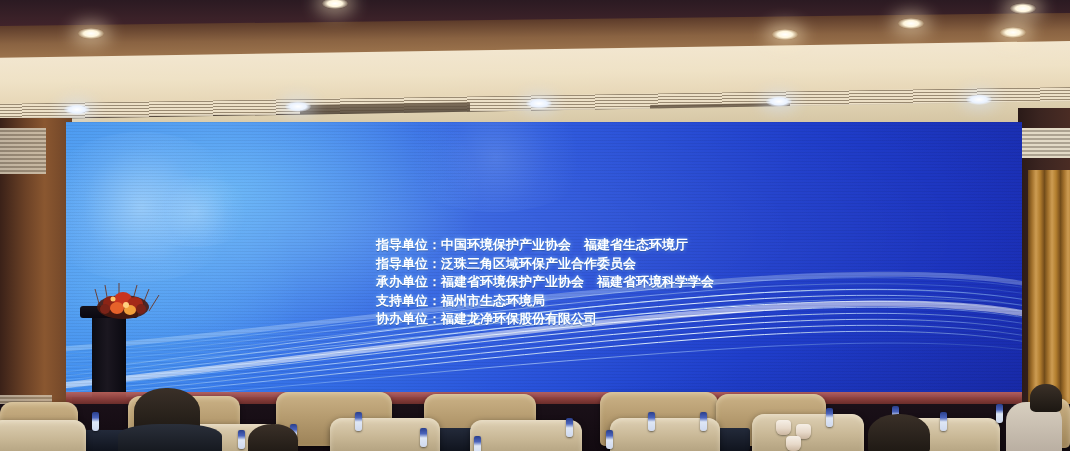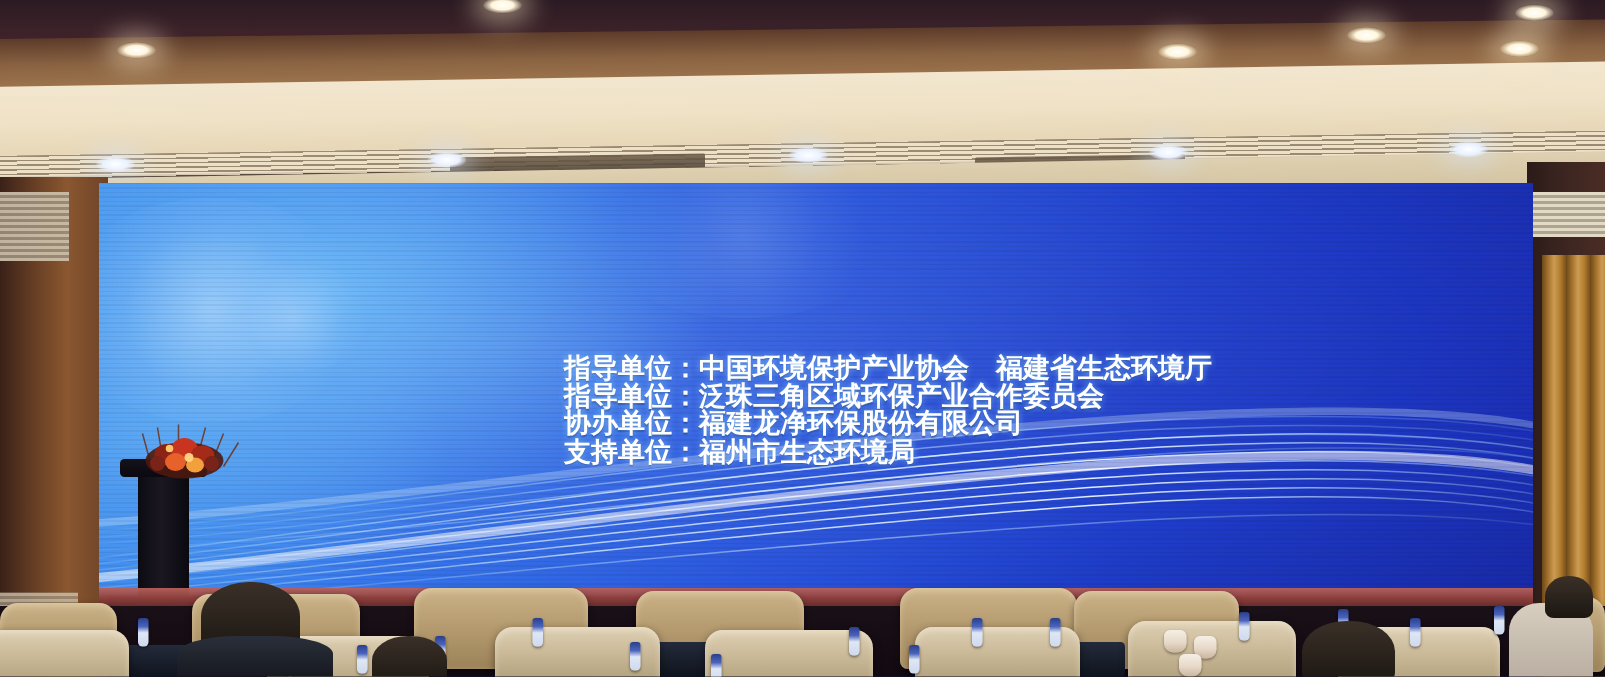--- a/index.html
+++ b/index.html
@@ -122,21 +122,21 @@
     font-size:28.5px; letter-spacing:.2px; white-space:nowrap;
     color:#f2fbff;
     text-shadow:0 0 8px rgba(150,215,255,.95),0 0 18px rgba(110,185,255,.75),0 1px 2px rgba(0,30,110,.55);
   }
   .led-orgs{
     position:absolute; left:0; top:236px; width:1070px;
     display:flex; flex-direction:column; align-items:center;
   }
   .org-line{
     font-family:"Liberation Serif", serif; font-weight:bold;
-    font-size:18px; line-height:18.6px; color:#ffffff; white-space:nowrap;
+    font-size:13px; line-height:18.6px; color:#ffffff; white-space:nowrap;
     text-shadow:0 0 4px rgba(130,195,255,.85),0 1px 1px rgba(0,25,95,.5);
     width:318px; text-align:left;
   }
   .led-date{
     position:absolute; left:0; top:346px; width:1070px; text-align:center;
     font-family:"Liberation Serif", serif; font-weight:bold;
     font-size:13.6px; color:#ffffff; white-space:nowrap;
     text-shadow:0 0 5px rgba(140,200,255,.9),0 1px 1px rgba(0,25,95,.5);
   }
 
@@ -284,22 +284,23 @@
     </svg>
 
     <div class="led-vignette"></div>
     <div class="led-scan"></div>
   </div>
 
 
   <div class="led-orgs">
     <div class="org-line">指导单位：中国环境保护产业协会　福建省生态环境厅</div>
     <div class="org-line">指导单位：泛珠三角区域环保产业合作委员会</div>
+    <div class="org-line">承办单位：福建省环境保护产业协会　福建省环境科学学会</div>
+    <div class="org-line">支持单位：福州市生态环境局</div>
     <div class="org-line">协办单位：福建龙净环保股份有限公司</div>
-    <div class="org-line">支持单位：福州市生态环境局</div>
   </div>
 
 
   <div class="podium"></div>
   <div class="podium-top"></div>
   <svg class="flowers" viewBox="0 0 70 42">
     <g>
       <path d="M8,30 L2,8 M16,28 L12,4 M26,26 L26,2 M38,26 L44,4 M48,28 L56,8 M56,30 L66,14" stroke="#6d3018" stroke-width="1" fill="none" opacity=".85"></path>
       <ellipse cx="30" cy="26" rx="26" ry="12" fill="#4a1a10" opacity=".9"></ellipse>
       <ellipse cx="18" cy="22" rx="8" ry="7" fill="#8c2416"></ellipse>

